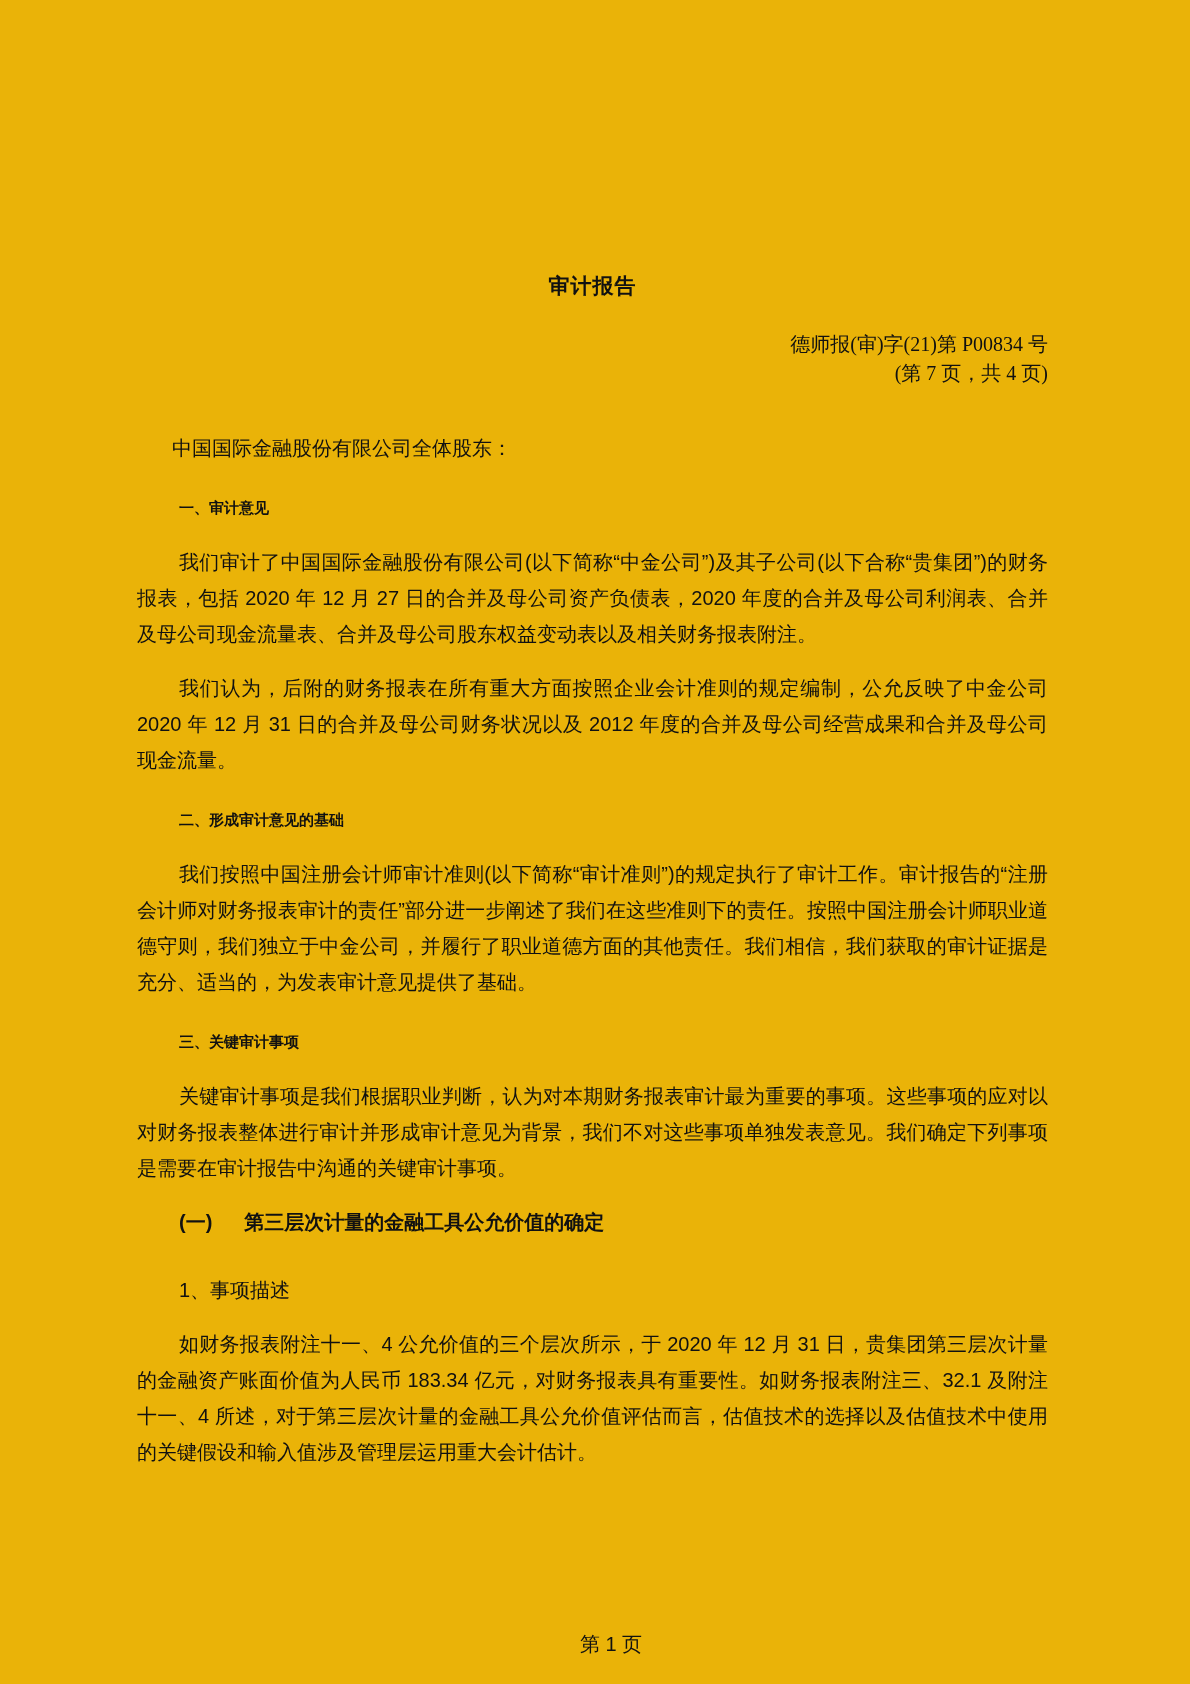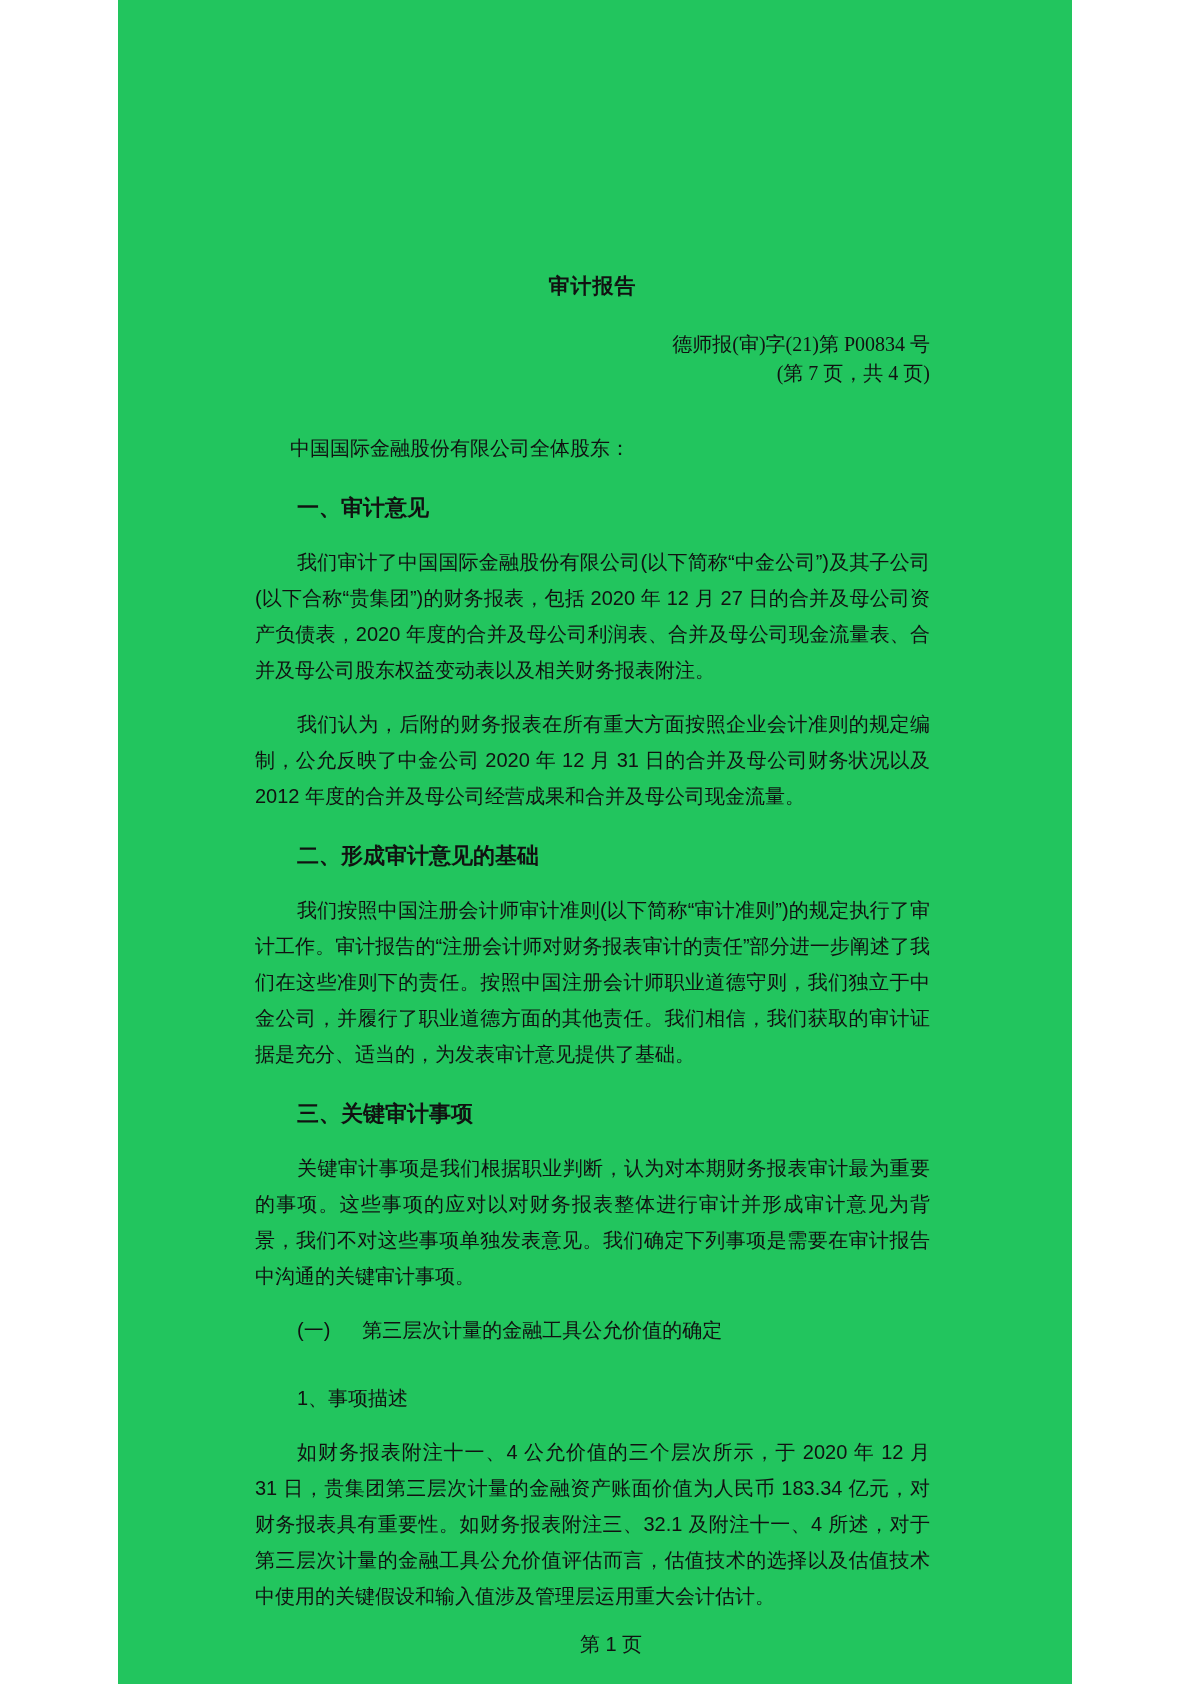--- a/index.html
+++ b/index.html
@@ -2,24 +2,24 @@
 <html><head>
 <meta charset="utf-8">
 <style>
   html, body {
     margin: 0;
     padding: 0;
     background: #ffffff;
   }
   .page {
     position: relative;
-    width: 954px;
+    width: 1190px;
     height: 1684px;
     margin: 0 auto;
-    background: #22c55e;
+    background: #eab308;
     box-sizing: border-box;
     padding: 268px 142px 0 137px;
     font-family: "Liberation Sans", sans-serif;
     font-size: 20px;
     line-height: 36px;
     color: #111111;
     overflow: hidden;
   }
   .doc-title {
     text-align: center;
@@ -34,29 +34,30 @@
     font-family: Liberation Serif, serif;
   }
   .addressee {
     margin-top: 42px;
     margin-left: 35px;
   }
   .section-heading {
     font-weight: 700;
     padding-left: 42px;
     margin-top: 24px;
-    font-size: 22px;
+    font-size: 15px;
   }
   .body-para {
     margin: 18px 0;
     text-indent: 42px;
     text-align: justify;
   }
   .sub-item {
     padding-left: 42px;
+    font-weight: bold;
   }
   .sub-item .item-label {
     display: inline-block;
     margin-right: 32px;
   }
   .sub-heading {
     padding-left: 42px;
     margin-top: 32px;
   }
   .page-footer {

